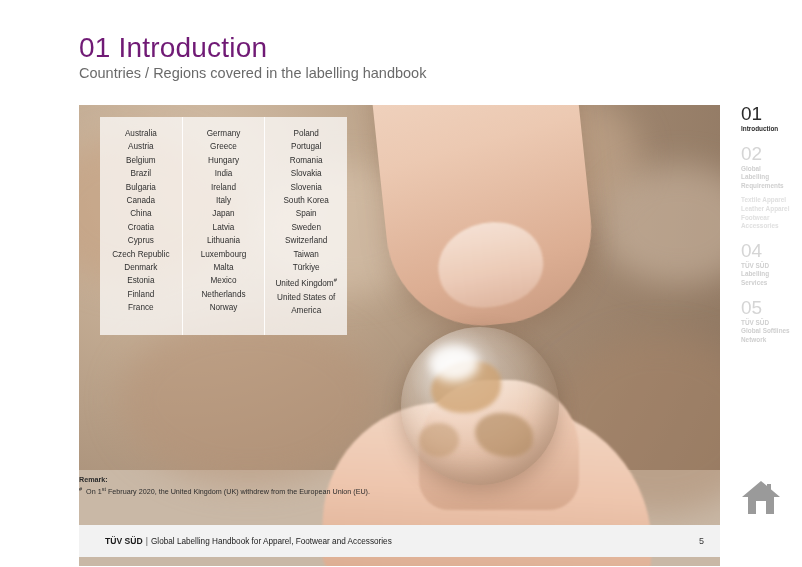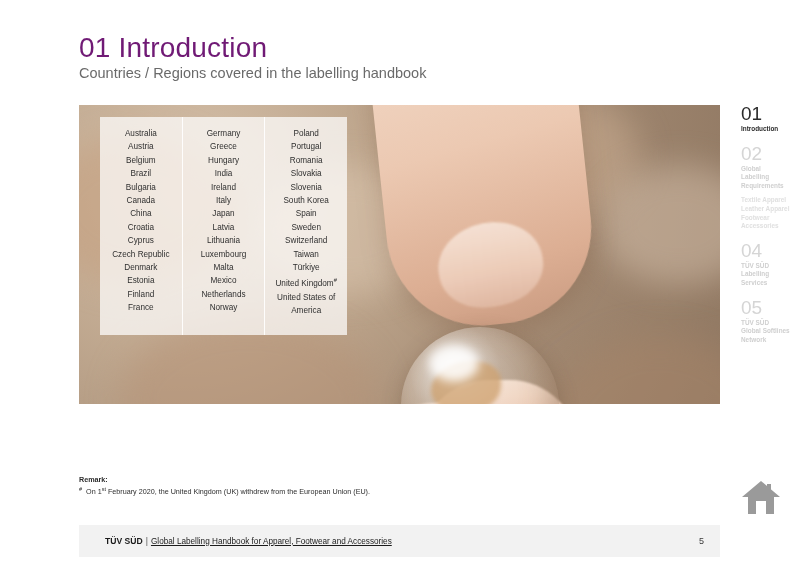--- a/index.html
+++ b/index.html
@@ -40,21 +40,21 @@
     color: #6a6a6a;
     font-weight: 400;
   }
 
   
   .photo {
     position: absolute;
     left: 79px;
     top: 105px;
     width: 641px;
-    height: 299px;
+    height: 461px;
     overflow: hidden;
     background: #c9b8a6;
   }
   .photo-bg {
     position: absolute;
     left: 0; top: 0;
     width: 641px;
     height: 365px;
     background:
       radial-gradient(circle at 18% 22%, rgba(214,193,170,0.95) 0%, rgba(190,166,141,0.9) 30%, rgba(160,135,112,0.85) 60%, rgba(140,116,95,0.9) 100%),
@@ -267,21 +267,20 @@
     margin-left: 26px;
   }
   .footer-sep {
     font-size: 8.6px;
     color: #555;
     margin: 0 3px;
   }
   .footer-text {
     font-size: 8.2px;
     color: #1b1b1b;
-    text-decoration: underline;
   }
   .footer-page {
     margin-left: auto;
     margin-right: 16px;
     font-size: 9px;
     color: #3a3a3a;
   }
 </style>
 </head>
 <body>

